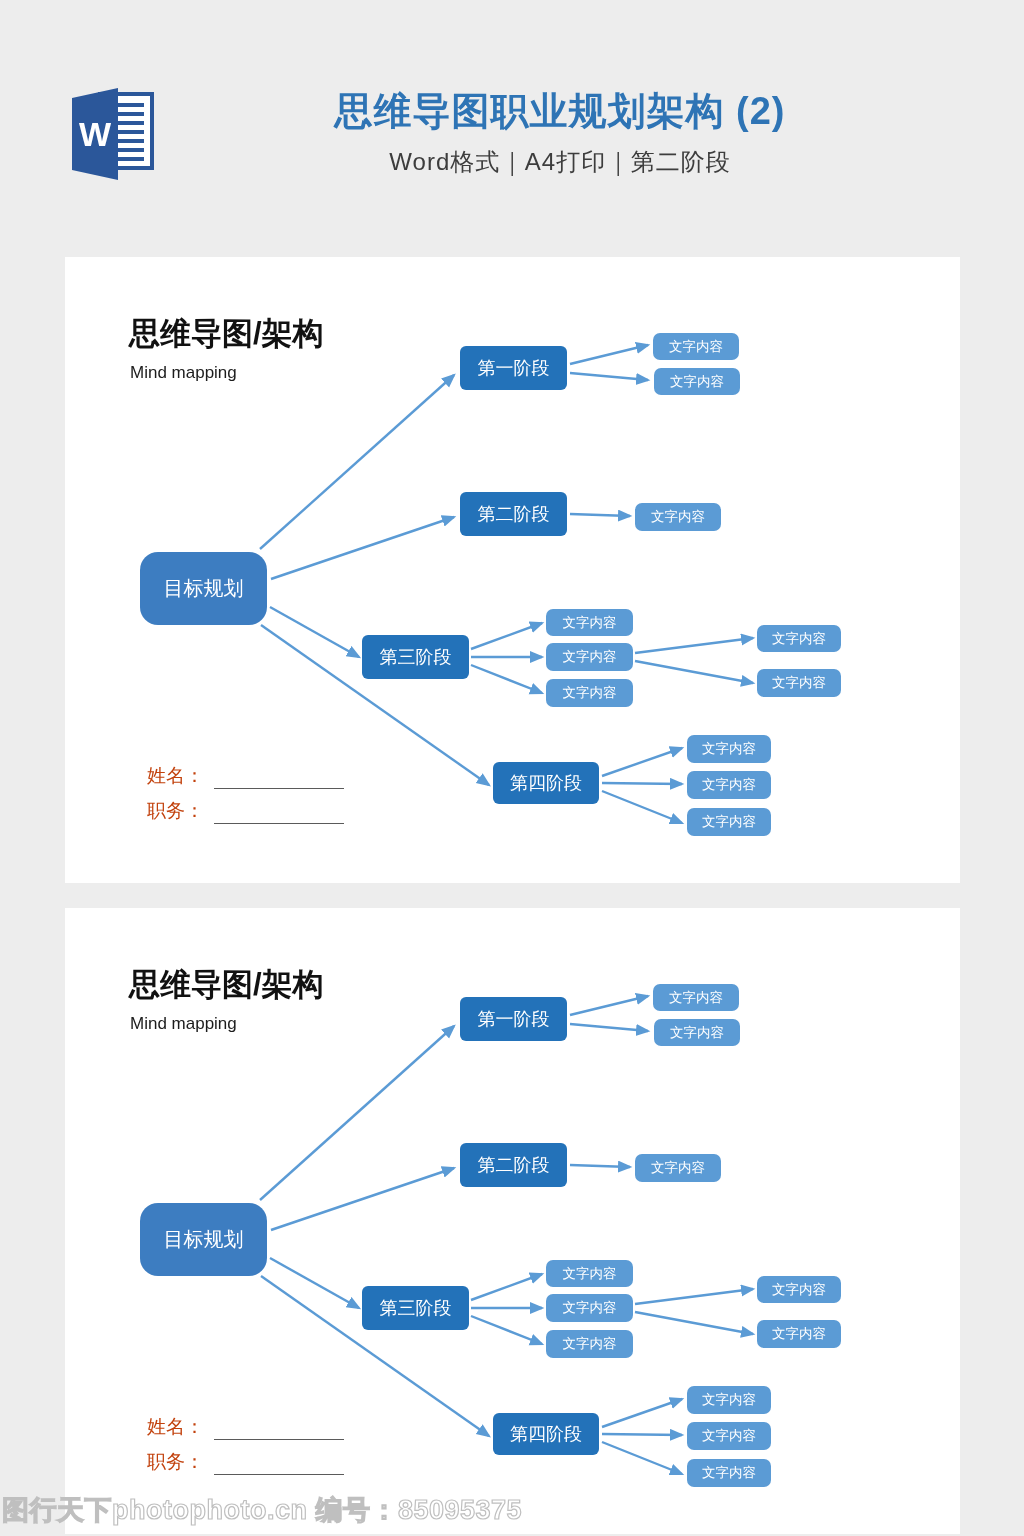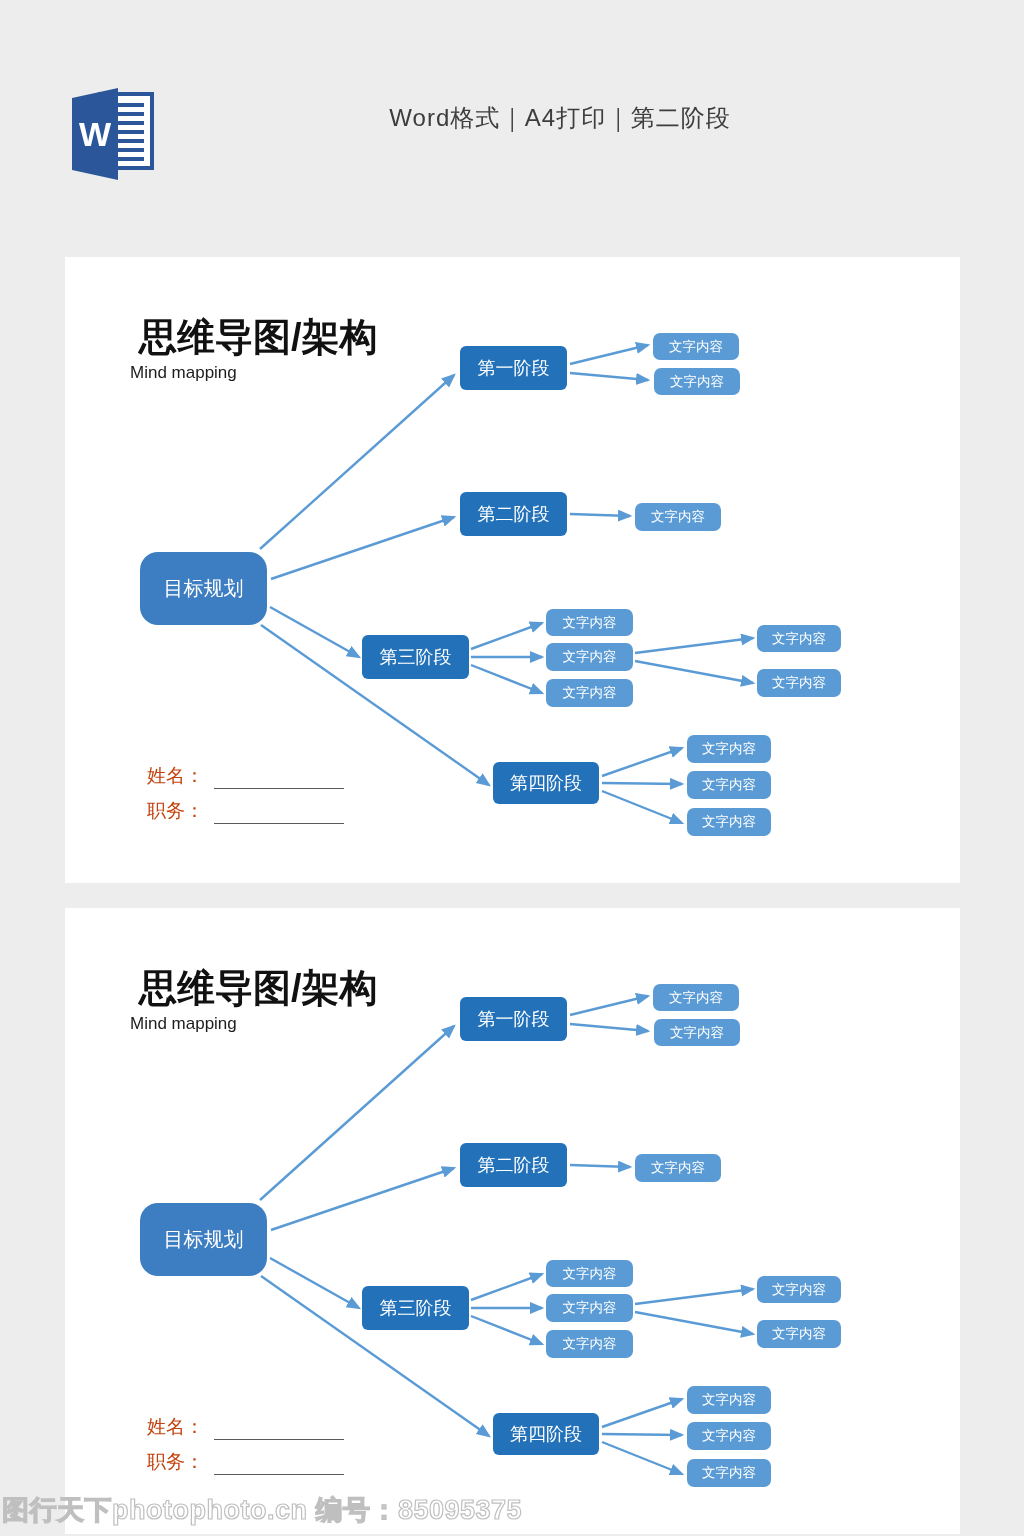--- a/index.html
+++ b/index.html
@@ -16,21 +16,21 @@
     margin:0;font-size:38px;font-weight:700;color:#2e74b5;letter-spacing:1px;line-height:1.15;
   }
   .page-subtitle{margin-top:12px;font-size:24px;color:#3d3d3d;letter-spacing:1px;}
   
   .panel{
     position:absolute;left:65px;width:895px;height:626px;background:#ffffff;
   }
   #panel-0{top:257px;}
   #panel-1{top:908px;}
   .panel-title{
-    position:absolute;left:64px;top:60px;font-size:38px;font-weight:700;color:#111;line-height:1.1;margin-left:10px;
+    position:absolute;left:64px;top:60px;font-size:31px;font-weight:700;color:#111;line-height:1.1;
   }
   .panel-subtitle{position:absolute;left:65px;top:106px;font-size:17px;color:#1c1c1c;}
   .arrows{position:absolute;left:0;top:0;width:895px;height:626px;}
   .node{
     position:absolute;display:flex;align-items:center;justify-content:center;
     color:#fff;box-sizing:border-box;white-space:nowrap;
   }
   .root-node{border-radius:18px;font-size:20px;}
   .stage-node{border-radius:6px;font-size:18px;}
   .leaf-node{border-radius:7px;font-size:13.5px;}
@@ -61,20 +61,21 @@
           <line x1="46" y1="48" x2="82" y2="48"></line>
           <line x1="46" y1="57" x2="82" y2="57"></line>
           <line x1="46" y1="66" x2="82" y2="66"></line>
           <line x1="46" y1="75" x2="82" y2="75"></line>
         </g>
         <polygon points="10,14 56,4 56,96 10,86" fill="#2b579a"></polygon>
         <text x="33" y="62" text-anchor="middle" fill="#ffffff" font-size="34" font-weight="bold" font-family="Liberation Sans, sans-serif">W</text>
       </svg>
     </div>
     <div class="header-text">
+      <h1 class="page-title">思维导图职业规划架构 (2)</h1>
       <div class="page-subtitle">Word格式｜A4打印｜第二阶段</div>
     </div>
   </div>
 
   <section class="panel" id="panel-0">
       <svg class="arrows" viewBox="0 0 895 626">
         <defs>
           <marker id="ah0" markerWidth="7" markerHeight="6" refX="5" refY="2.5" orient="auto">
             <path d="M0,0 L6,2.5 L0,5 z" fill="#5b9bd5"></path>
           </marker>

